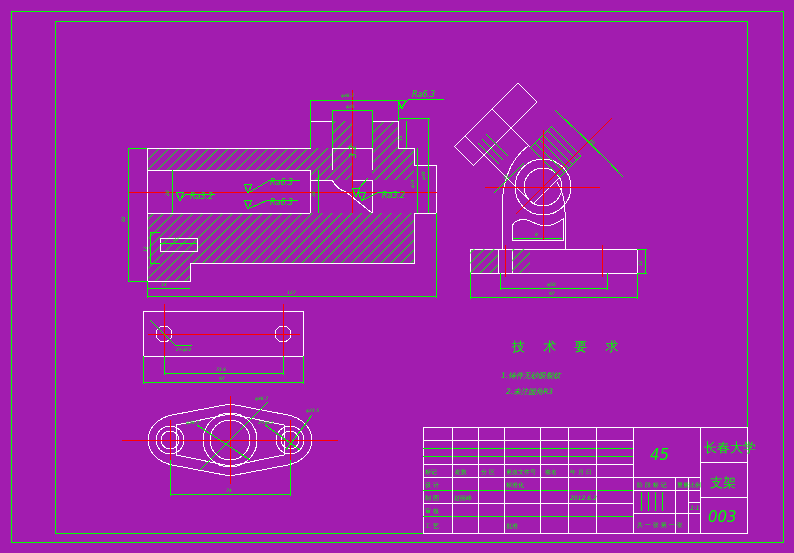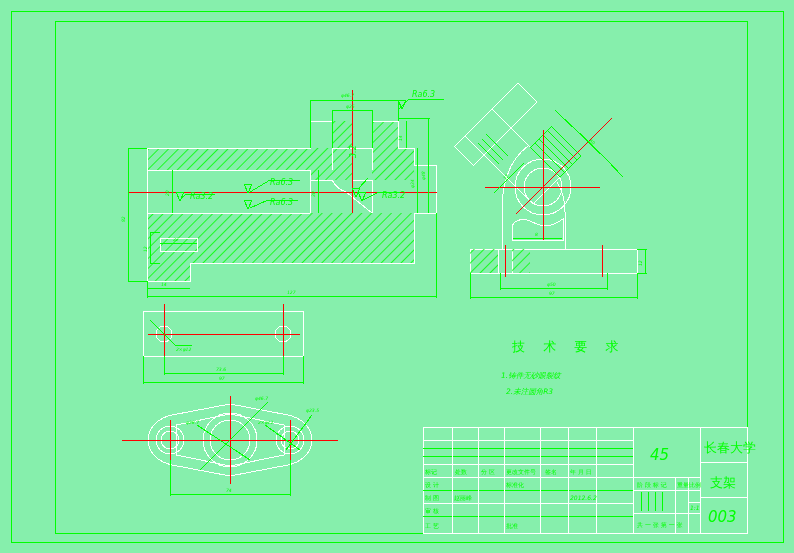--- a/index.html
+++ b/index.html
@@ -1,18 +1,18 @@
 <!DOCTYPE html>
 <html><head>
 <meta charset="utf-8">
 <style>
   html,body{margin:0;padding:0;background:#000;}
   body{width:794px;height:553px;overflow:hidden;
        font-family:"DejaVu Sans","Liberation Sans",sans-serif;}
-  #cad-root{position:relative;width:794px;height:553px;background:#86efac;}
+  #cad-root{position:relative;width:794px;height:553px;background:#a21caf;}
   svg{display:block;}
   .grn{stroke:#00ff00;fill:none;stroke-width:1;}
   .wht{stroke:#ffffff;fill:none;stroke-width:1;}
   .red{stroke:#ff0000;fill:none;stroke-width:1;}
   .dimtxt{fill:#00ff00;font-family:"DejaVu Sans","Liberation Sans",sans-serif;
           font-size:4.5px;font-style:italic;}
   .ratxt{fill:#00ff00;font-size:8px;font-style:italic;
          font-family:"DejaVu Sans","Liberation Sans",sans-serif;}
   .cntxt{fill:#00ff00;font-family:"DejaVu Sans","Liberation Sans",sans-serif;}
   .tr-title{font-size:13px;letter-spacing:7px;}

